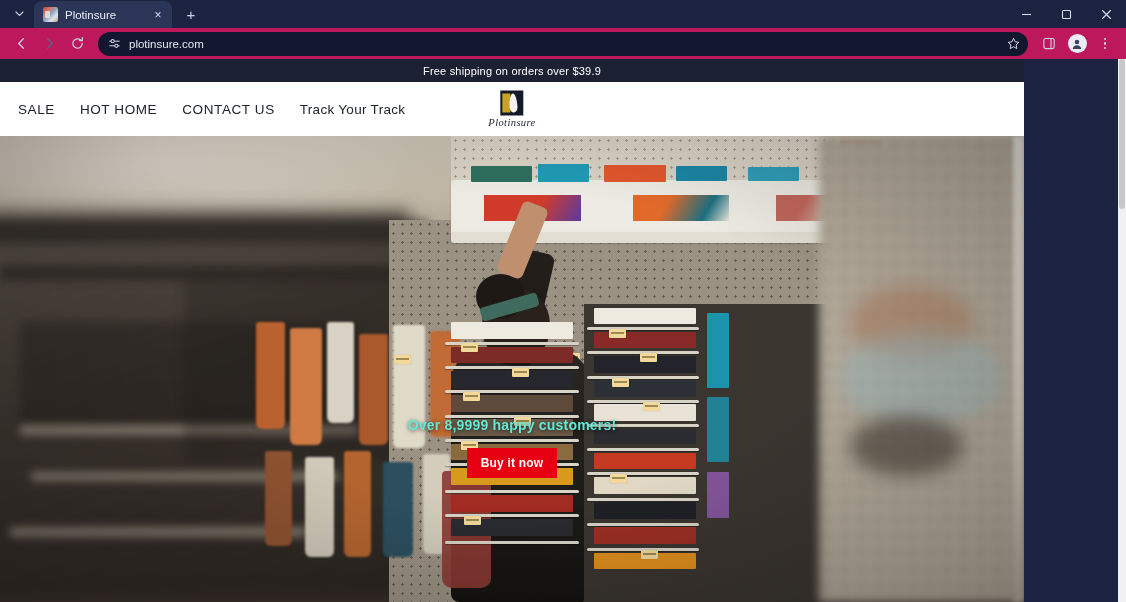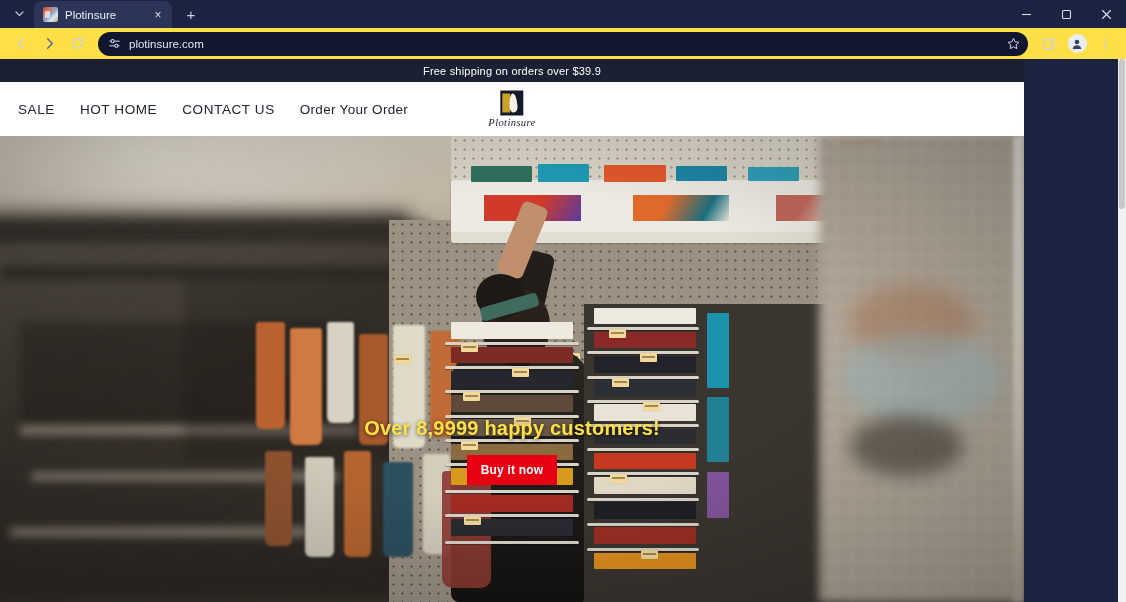--- a/index.html
+++ b/index.html
@@ -54,21 +54,21 @@
 
   .wincontrols {
     position: absolute; right: 0; top: 0; height: 28px; display: flex;
   }
   .wc {
     width: 40px; height: 28px; display: flex; align-items: center; justify-content: center;
     color: #d5dbeb;
   }
 
   .toolbar {
-    height: 31px; background: #fde047; display: flex; align-items: center;
+    height: 31px; background: #be185d; display: flex; align-items: center;
     padding: 0 8px; gap: 2px;
   }
   .tb-btn {
     width: 26px; height: 26px; border-radius: 50%; display: flex;
     align-items: center; justify-content: center; color: #c9d1e6; flex: 0 0 26px;
   }
   .tb-btn.disabled { color: #586288; }
   .omnibox {
     flex: 1; height: 24px; background: #11172e; border-radius: 12px;
     display: flex; align-items: center; padding: 0 6px 0 8px; gap: 7px;
@@ -272,21 +272,21 @@
     position: absolute; inset: 0;
     background: radial-gradient(ellipse at 50% 45%, rgba(0,0,0,0) 42%, rgba(0,0,0,.28) 100%);
   }
 
   .hero-content {
     position: absolute; left: 0; right: 0; top: 281px;
     display: flex; flex-direction: column; align-items: center; gap: 15px;
     z-index: 5;
   }
   .hero-title {
-    font-size: 20px; font-weight: bold; color: #fde047;
+    font-size: 14px; font-weight: bold; color: #5eead4;
     text-shadow: 0 1px 4px rgba(0,0,0,.65); letter-spacing: .2px;
   }
   .buy-btn {
     background: #e60012; color: #fff; border: none;
     width: 90px; height: 30px; font-size: 12px; font-weight: bold;
     font-family: "Liberation Sans", sans-serif; cursor: pointer;
     letter-spacing: .2px;
   }
   .scrollbar {
     position: absolute; right: 0; top: 59px; width: 8px; height: 543px;
@@ -396,21 +396,21 @@
 
   <div class="page">
 
     <div class="announce">Free shipping on orders over $39.9</div>
 
     <div class="site-header">
       <nav class="nav">
         <a class="nav-link">SALE</a>
         <a class="nav-link">HOT HOME</a>
         <a class="nav-link">CONTACT US</a>
-        <a class="nav-link mixed">Order Your Order</a>
+        <a class="nav-link mixed">Track Your Track</a>
       </nav>
 
       <div class="logo-wrap">
         <span class="logo-mark">
           <i class="gold"></i>
             <i class="leaf"></i>
         </span>
         <span class="logo-text">Plotinsure</span>
       </div>
 

